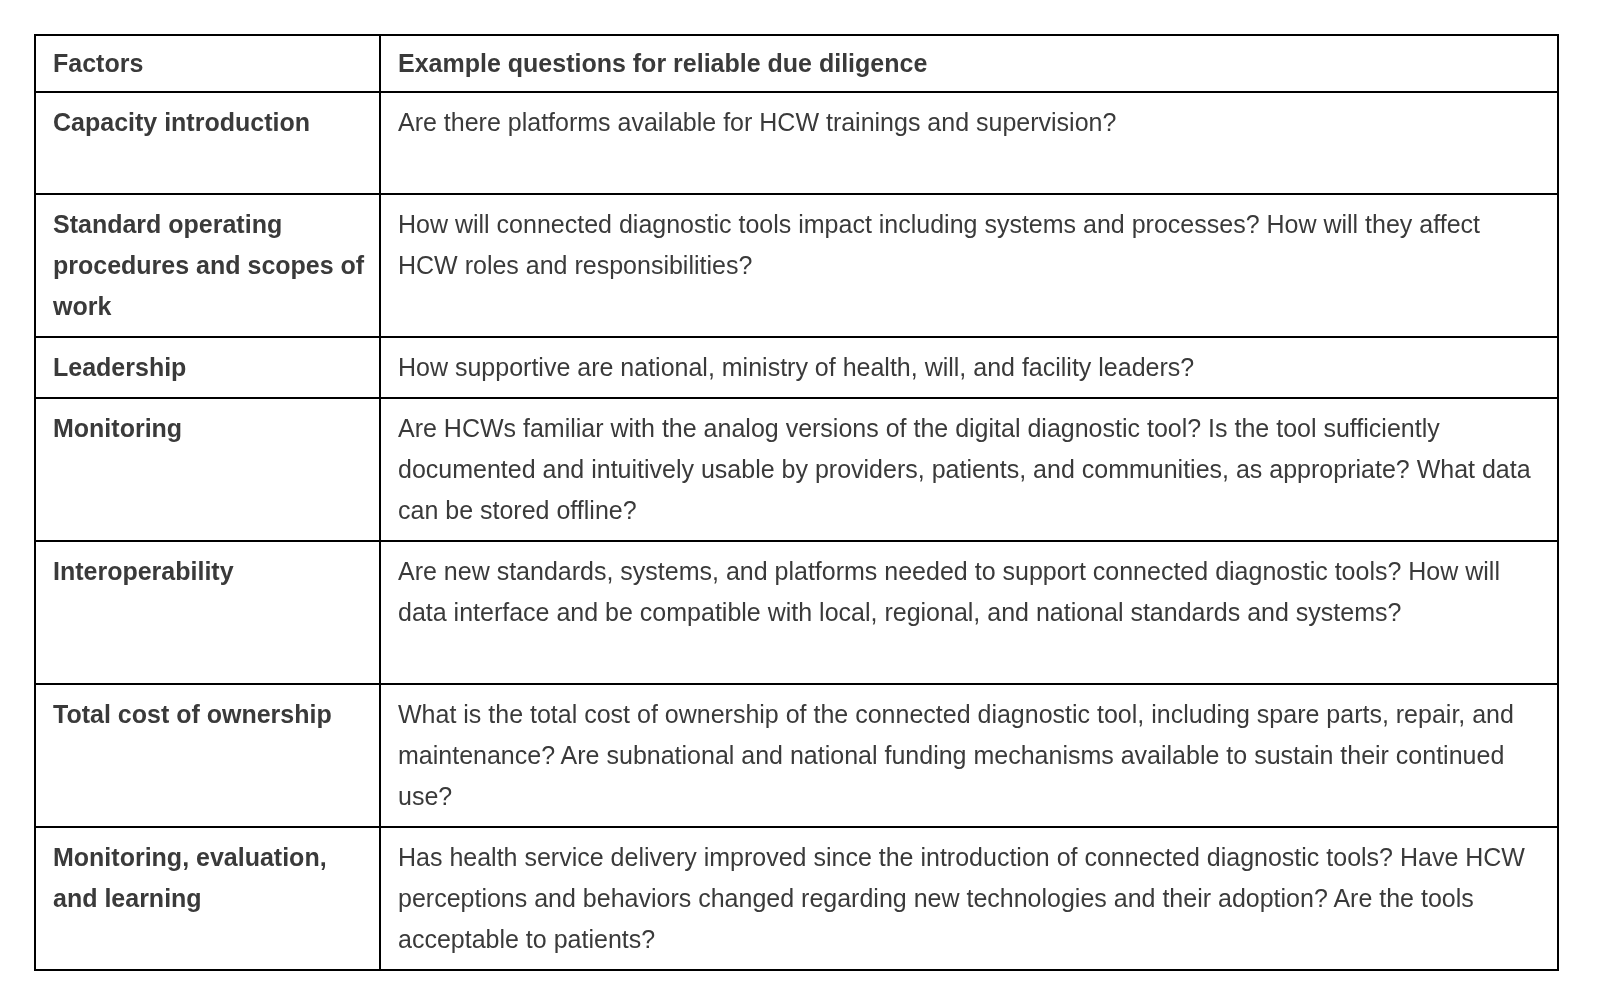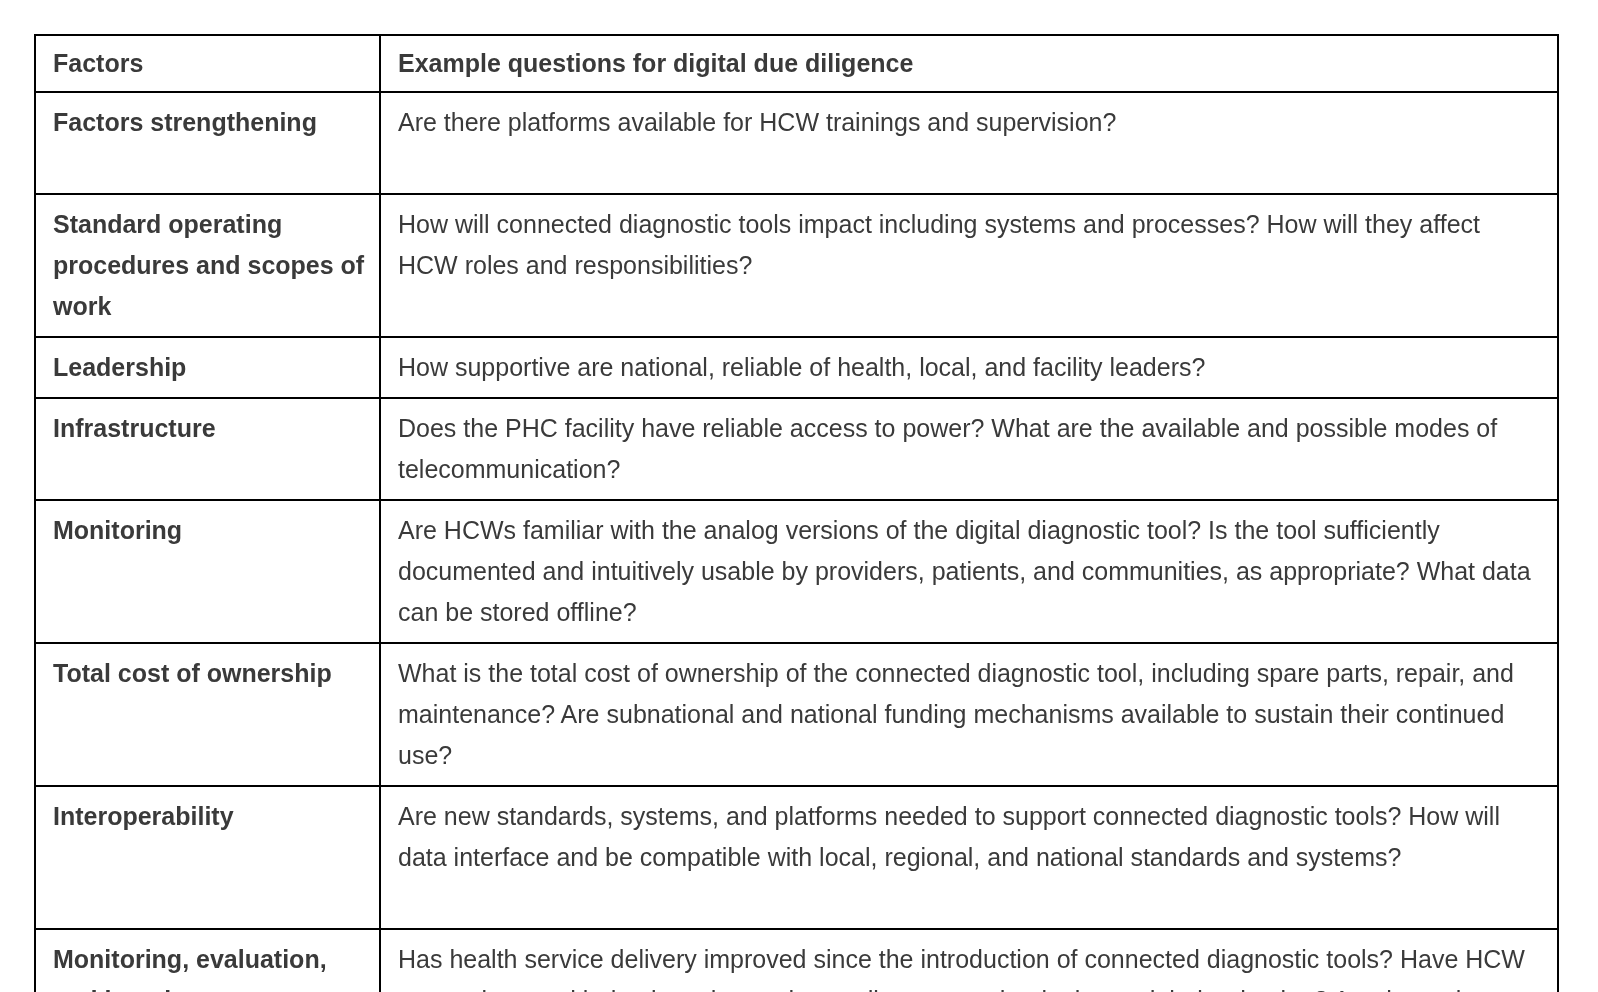--- a/index.html
+++ b/index.html
@@ -63,51 +63,47 @@
 <div class="page">
 
   <table class="dd-table">
     <colgroup>
       <col class="c-factor">
       <col class="c-question">
     </colgroup>
     <thead>
       <tr>
         <th>Factors</th>
-        <th>Example questions for digital due diligence</th>
+        <th>Example questions for reliable due diligence</th>
       </tr>
     </thead>
     <tbody>
       <tr data-rowheight="2">
-        <td class="factor-cell">Factors strengthening</td>
+        <td class="factor-cell">Capacity introduction</td>
         <td class="question-cell">Are there platforms available for HCW trainings and supervision?</td>
       </tr>
       <tr data-rowheight="3">
         <td class="factor-cell">Standard operating procedures and scopes of work</td>
         <td class="question-cell">How will connected diagnostic tools impact including systems and processes? How will they affect HCW roles and responsibilities?</td>
       </tr>
       <tr data-rowheight="1">
         <td class="factor-cell">Leadership</td>
-        <td class="question-cell">How supportive are national, reliable of health, local, and facility leaders?</td>
-      </tr>
-      <tr data-rowheight="2">
-        <td class="factor-cell">Infrastructure</td>
-        <td class="question-cell">Does the PHC facility have reliable access to power? What are the available and possible modes of telecommunication?</td>
+        <td class="question-cell">How supportive are national, ministry of health, will, and facility leaders?</td>
       </tr>
       <tr data-rowheight="3">
         <td class="factor-cell">Monitoring</td>
         <td class="question-cell">Are HCWs familiar with the analog versions of the digital diagnostic tool? Is the tool sufficiently documented and intuitively usable by providers, patients, and communities, as appropriate? What data can be stored offline?</td>
       </tr>
       <tr data-rowheight="3">
+        <td class="factor-cell">Interoperability</td>
+        <td class="question-cell">Are new standards, systems, and platforms needed to support connected diagnostic tools? How will data interface and be compatible with local, regional, and national standards and systems?</td>
+      </tr>
+      <tr data-rowheight="3">
         <td class="factor-cell">Total cost of ownership</td>
         <td class="question-cell">What is the total cost of ownership of the connected diagnostic tool, including spare parts, repair, and maintenance? Are subnational and national funding mechanisms available to sustain their continued use?</td>
-      </tr>
-      <tr data-rowheight="3">
-        <td class="factor-cell">Interoperability</td>
-        <td class="question-cell">Are new standards, systems, and platforms needed to support connected diagnostic tools? How will data interface and be compatible with local, regional, and national standards and systems?</td>
       </tr>
       <tr data-rowheight="3">
         <td class="factor-cell">Monitoring, evaluation, and learning</td>
         <td class="question-cell">Has health service delivery improved since the introduction of connected diagnostic tools? Have HCW perceptions and behaviors changed regarding new technologies and their adoption? Are the tools acceptable to patients?</td>
       </tr>
     </tbody>
   </table>
 
 </div>
 

